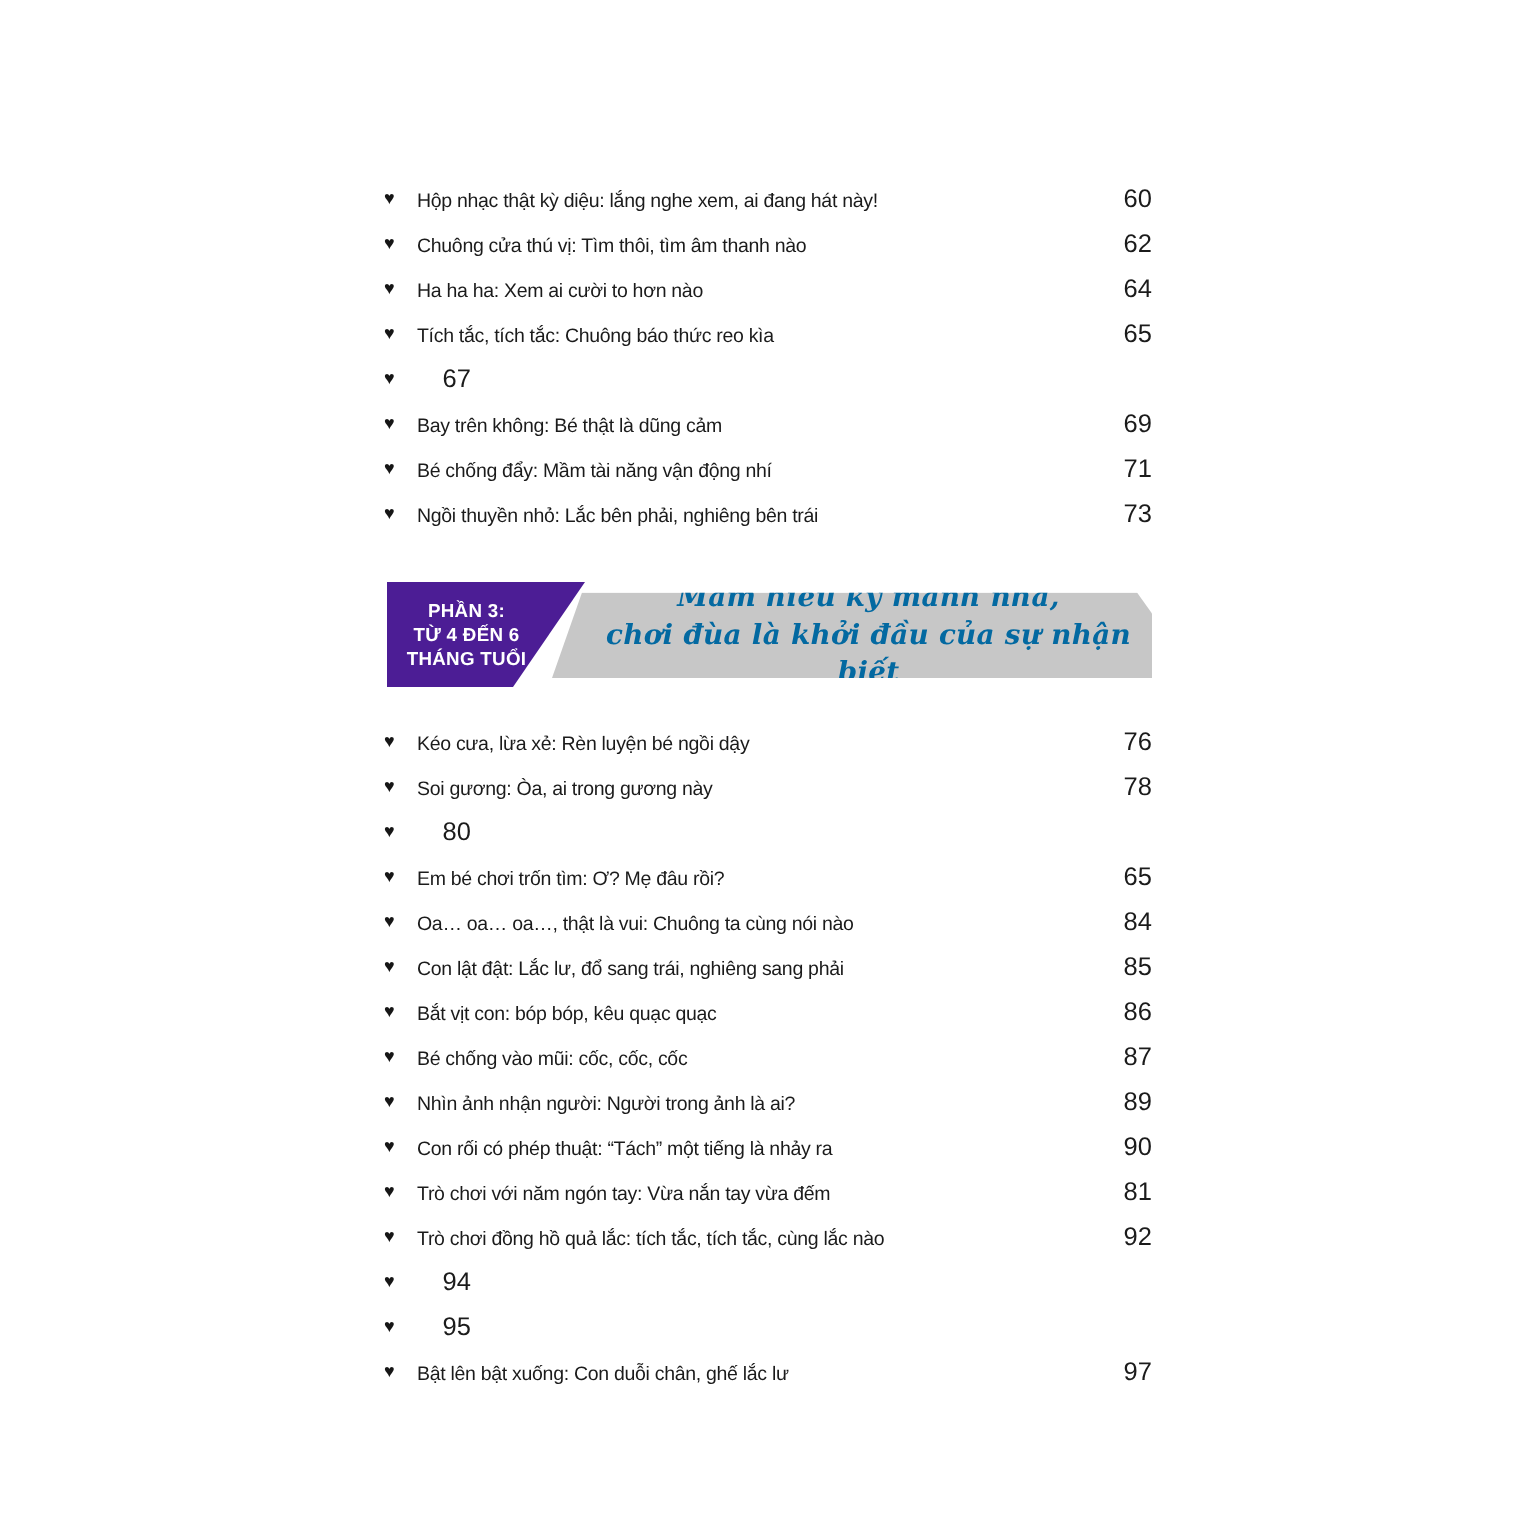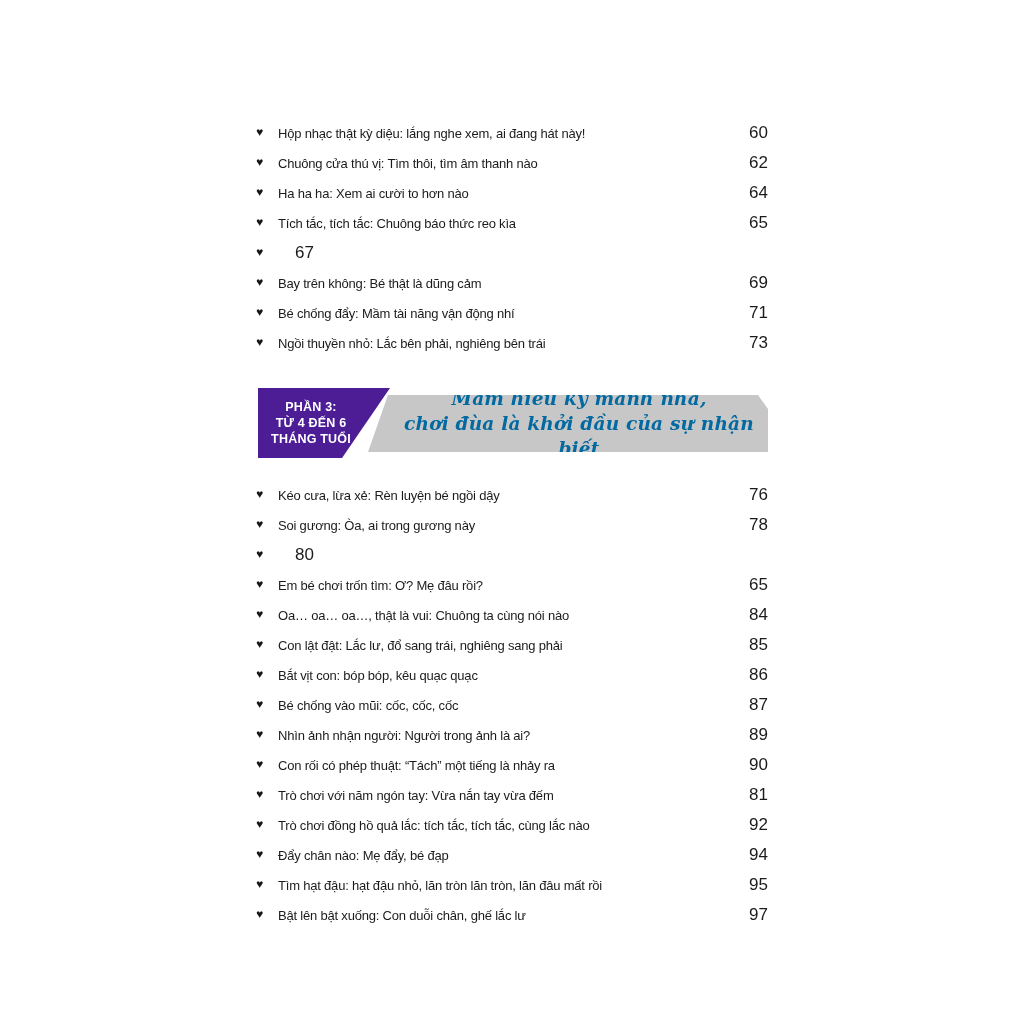--- a/index.html
+++ b/index.html
@@ -209,26 +209,24 @@
     <span class="title">Trò chơi với năm ngón tay: Vừa nắn tay vừa đếm</span>
     <span class="pageno">81</span>
   </div>
       <div class="toc-row">
     <span class="heart">♥</span>
     <span class="title">Trò chơi đồng hồ quả lắc: tích tắc, tích tắc, cùng lắc nào</span>
     <span class="pageno">92</span>
   </div>
       <div class="toc-row">
     <span class="heart">♥</span>
-    <span class="title">Đẩy chân nào: Mẹ đẩy, bé đạp</span>
     <span class="pageno">94</span>
   </div>
       <div class="toc-row">
     <span class="heart">♥</span>
-    <span class="title">Tìm hạt đậu: hạt đậu nhỏ, lăn tròn lăn tròn, lăn đâu mất rồi</span>
     <span class="pageno">95</span>
   </div>
       <div class="toc-row">
     <span class="heart">♥</span>
     <span class="title">Bật lên bật xuống: Con duỗi chân, ghế lắc lư</span>
     <span class="pageno">97</span>
   </div>
     </div>
 
 </div>

